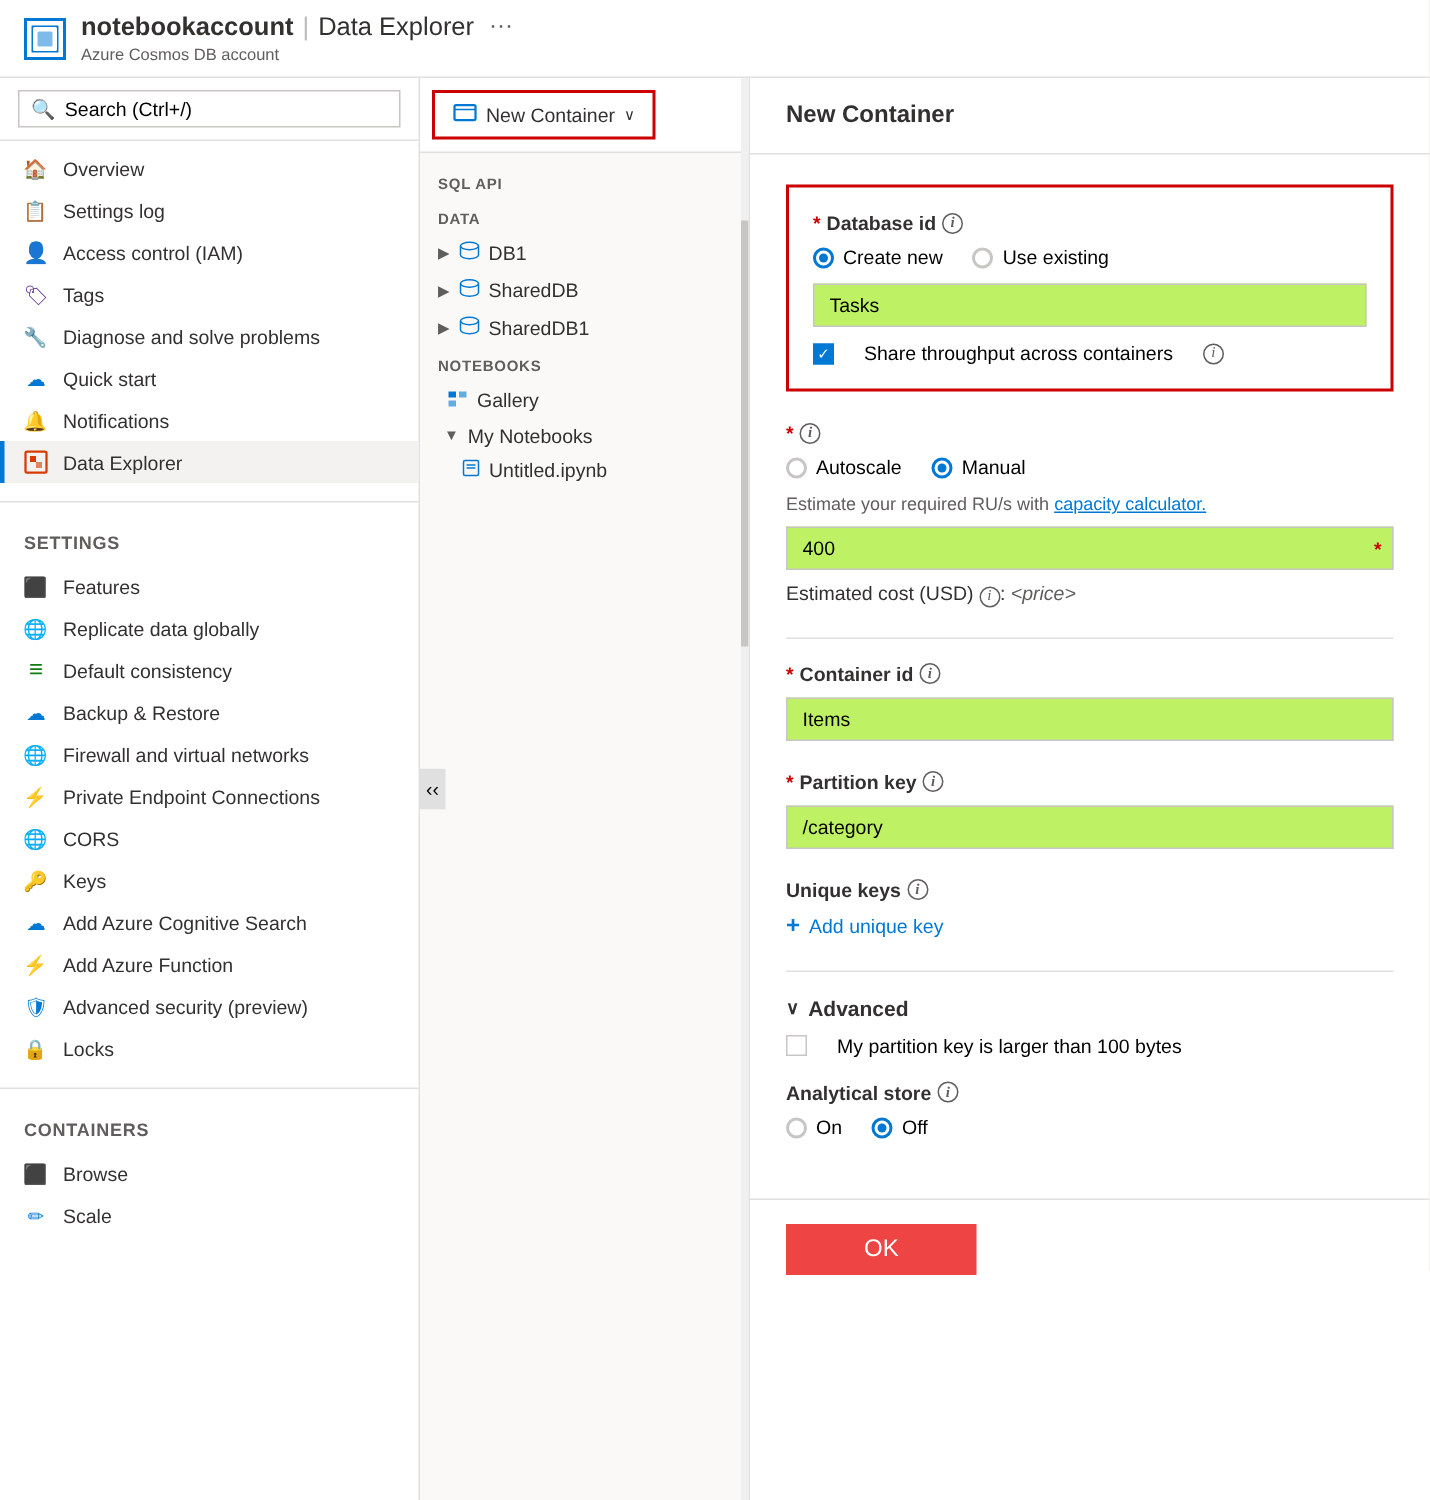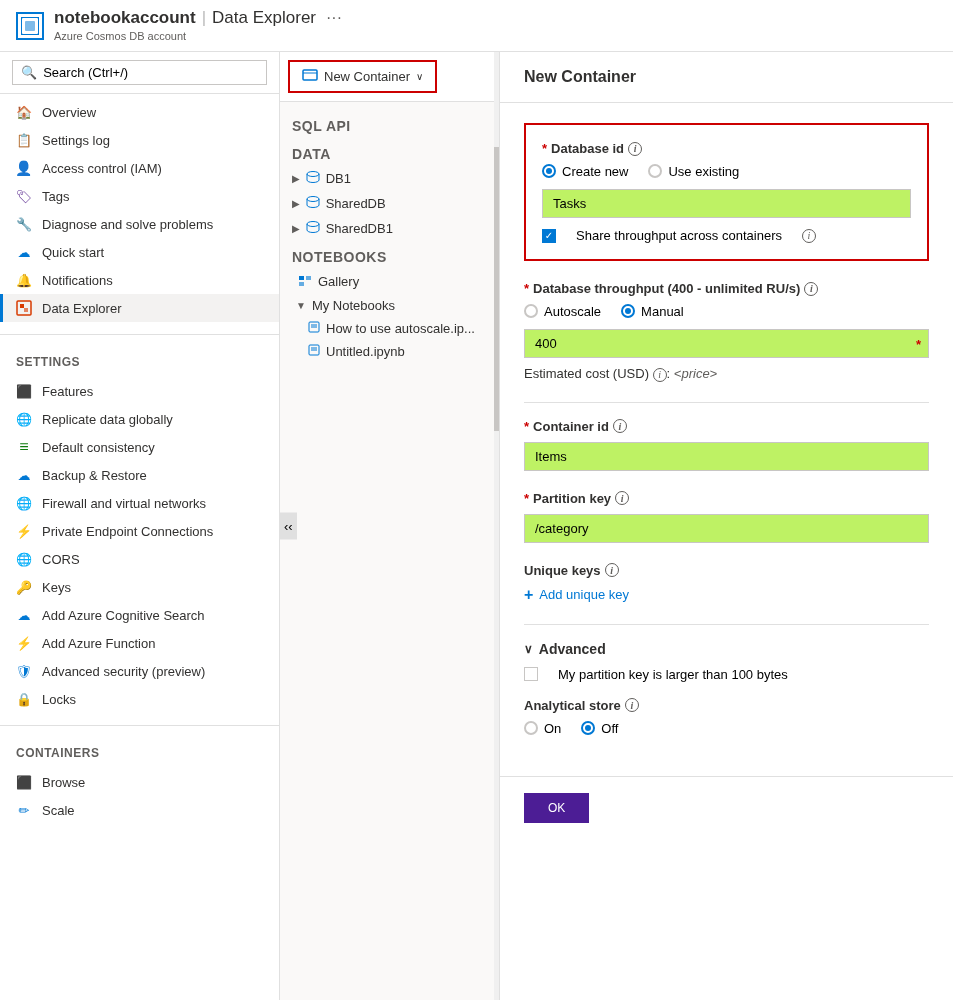--- a/index.html
+++ b/index.html
@@ -93,21 +93,21 @@
       border: 2px solid #c00;
       padding: 5px 12px;
       font-size: 13px;
       cursor: pointer;
       background: #fff;
       color: #323130;
       font-weight: 500;
     }
     .tree-section { padding: 8px 0; }
     .tree-label {
-      font-size: 14px; font-weight: 700; color: #605e5c;
+      font-size: 10px; font-weight: 700; color: #605e5c;
       padding: 8px 12px 4px 12px; text-transform: uppercase; letter-spacing: 0.5px;
     }
     .tree-item {
       display: flex; align-items: center; padding: 4px 8px 4px 12px;
       cursor: pointer; gap: 6px; font-size: 13px; color: #323130;
     }
     .tree-item-indent { padding-left: 28px; }
     .chevron { font-size: 10px; color: #605e5c; }
 
     
@@ -137,21 +137,21 @@
       font-size: 13px; font-weight: 600; color: #323130; margin-bottom: 8px;
       display: flex; align-items: center; gap: 4px;
     }
     .required-star { color: #c00; font-weight: 700; }
     .info-icon {
       width: 14px; height: 14px; border-radius: 50%; border: 1px solid #605e5c;
       display: inline-flex; align-items: center; justify-content: center;
       font-size: 10px; color: #605e5c; cursor: pointer; font-style: italic; font-family: serif;
     }
     .radio-group { display: flex; gap: 20px; margin-bottom: 10px; align-items: center; }
-    .radio-item { display: flex; align-items: flex-start; gap: 6px; cursor: pointer; }
+    .radio-item { display: flex; align-items: flex-end; gap: 6px; cursor: pointer; }
     .radio-circle {
       width: 14px; height: 14px; border-radius: 50%; border: 2px solid #c8c6c4;
       display: flex; align-items: center; justify-content: center; flex-shrink: 0;
     }
     .radio-circle.selected { border-color: #0078d4; }
     .radio-circle.selected::after {
       content: ''; width: 6px; height: 6px; border-radius: 50%; background: #0078d4;
     }
     .text-input {
       width: 100%; border: 1px solid #c8c6c4; padding: 6px 10px; font-size: 13px;
@@ -184,22 +184,22 @@
     .advanced-toggle {
       display: flex; align-items: center; gap: 6px; cursor: pointer;
       font-size: 14px; font-weight: 600; color: #323130; margin-bottom: 10px;
     }
     .chevron-down { font-size: 12px; }
     .ok-section {
       border-top: 1px solid #e0e0e0;
       padding: 16px 24px;
     }
     .ok-btn {
-      background: #4c1d95; color: #fff; border: none; padding: 8px 24px;
-      font-size: 12px; cursor: pointer; font-weight: 500;
+      background: #ef4444; color: #fff; border: none; padding: 8px 52px;
+      font-size: 16px; cursor: pointer; font-weight: 500;
     }
     .estimated-cost { font-size: 13px; color: #323130; margin-top: 6px; }
     .price-placeholder { font-style: italic; color: #605e5c; }
 
     
     .icon-blue { color: #0078d4; }
     .icon-green { color: #107c10; }
     .icon-purple { color: #5c2d91; }
     .icon-orange { color: #d83b01; }
     .icon-yellow { color: #ffb900; }
@@ -421,30 +421,20 @@
         <span>My Notebooks</span>
       </div>
       <div class="tree-item tree-item-indent">
         <span style="color:#0078d4;">
           <svg width="12" height="12" viewBox="0 0 12 12">
               <rect x="1" y="1" width="10" height="10" rx="1" fill="none" stroke="#0078d4" stroke-width="1"></rect>
               <line x1="3" y1="4" x2="9" y2="4" stroke="#0078d4"></line>
               <line x1="3" y1="6" x2="9" y2="6" stroke="#0078d4"></line>
             </svg>
         </span>
-        <span>How to use autoscale.ip...</span>
-      </div>
-      <div class="tree-item tree-item-indent">
-        <span style="color:#0078d4;">
-          <svg width="12" height="12" viewBox="0 0 12 12">
-              <rect x="1" y="1" width="10" height="10" rx="1" fill="none" stroke="#0078d4" stroke-width="1"></rect>
-              <line x1="3" y1="4" x2="9" y2="4" stroke="#0078d4"></line>
-              <line x1="3" y1="6" x2="9" y2="6" stroke="#0078d4"></line>
-            </svg>
-        </span>
         <span>Untitled.ipynb</span>
       </div>
     </div>
 
     <div style="position:absolute;right:0;top:0;width:5px;height:100%;background:#f0f0f0;">
       <div style="position:absolute;top:10%;height:30%;background:#c8c6c4;width:5px;"></div>
     </div>
   </div>
 
   <div class="right-panel">
@@ -472,33 +462,36 @@
         <div class="checkbox-row">
           <div class="checkbox-sq"></div>
           <span>Share throughput across containers</span>
           <span class="info-icon">i</span>
         </div>
       </div>
 
       <div class="form-section">
         <div class="field-label">
           <span class="required-star">*</span>
-          <span>Database throughput (400 - unlimited RU/s)</span>
           <span class="info-icon">i</span>
         </div>
         <div class="radio-group">
           <label class="radio-item">
             <div class="radio-circle"></div>
             <span>Autoscale</span>
           </label>
           <label class="radio-item">
             <div class="radio-circle selected"></div>
             <span>Manual</span>
           </label>
         </div>
+        <div class="sub-text" style="margin-bottom:8px;">
+          <span>Estimate your required RU/s with</span>
+          <span class="link-text">capacity calculator.</span>
+        </div>
         <div class="text-input-with-star">
           <input type="text" class="text-input" value="400" style="">
           <span class="star-right">*</span>
         </div>
         <div class="estimated-cost" style="margin-top:8px;">
           <span>Estimated cost (USD)</span>
           <span class="info-icon">i</span>:
           <span class="price-placeholder">&lt;price&gt;</span>
         </div>
       </div>

